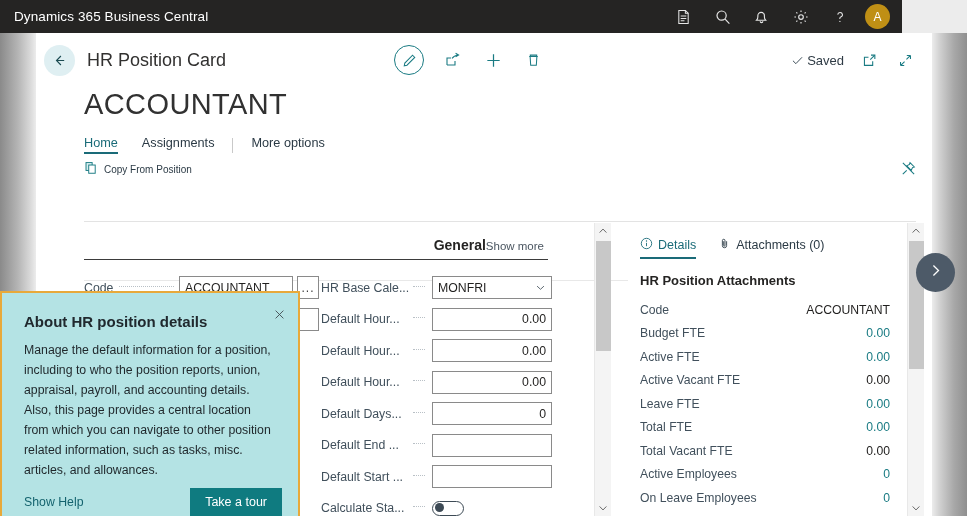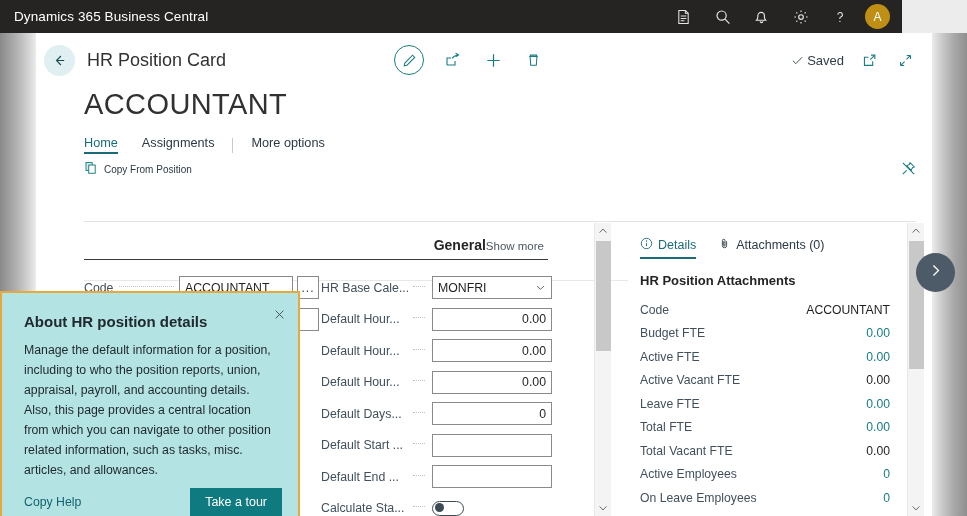--- a/index.html
+++ b/index.html
@@ -518,26 +518,26 @@
               <span class="flabel">Default Hour...</span>
               <span class="dots"></span>
               <span class="input r num">0.00</span>
             </div>
             <div class="field">
               <span class="flabel">Default Days...</span>
               <span class="dots"></span>
               <span class="input r num">0</span>
             </div>
             <div class="field">
+              <span class="flabel">Default End ...</span>
+              <span class="dots"></span>
+              <span class="input r"></span>
+            </div>
+            <div class="field">
               <span class="flabel">Default Start ...</span>
-              <span class="dots"></span>
-              <span class="input r"></span>
-            </div>
-            <div class="field">
-              <span class="flabel">Default End ...</span>
               <span class="dots"></span>
               <span class="input r"></span>
             </div>
             <div class="field">
               <span class="flabel">Calculate Sta...</span>
               <span class="dots"></span>
               <span class="toggle"></span>
             </div>
 
           </div>
@@ -645,21 +645,21 @@
 
   <div class="callout">
     <div class="callout-close">
       <svg width="13" height="13" viewBox="0 0 16 16" fill="none" stroke="currentColor" stroke-width="1.1">
         <path d="M3.2 3.2l9.6 9.6M12.8 3.2l-9.6 9.6"></path>
       </svg>
     </div>
     <div class="callout-title">About HR position details</div>
     <div class="callout-body">Manage the default information for a position, including to who the position reports, union, appraisal, payroll, and accounting details. Also, this page provides a central location from which you can navigate to other position related information, such as tasks, misc. articles, and allowances.</div>
     <div class="callout-foot">
-      <span class="show-help">Copy Help</span>
+      <span class="show-help">Show Help</span>
       <button class="tour-btn">Take a tour</button>
     </div>
   </div>
 
   <div class="slideout">
     <span>
       <svg width="15" height="15" viewBox="0 0 16 16" fill="none" stroke="currentColor" stroke-width="1.4">
         <path d="M5.8 2.6L11.2 8l-5.4 5.4"></path>
       </svg>
     </span>

